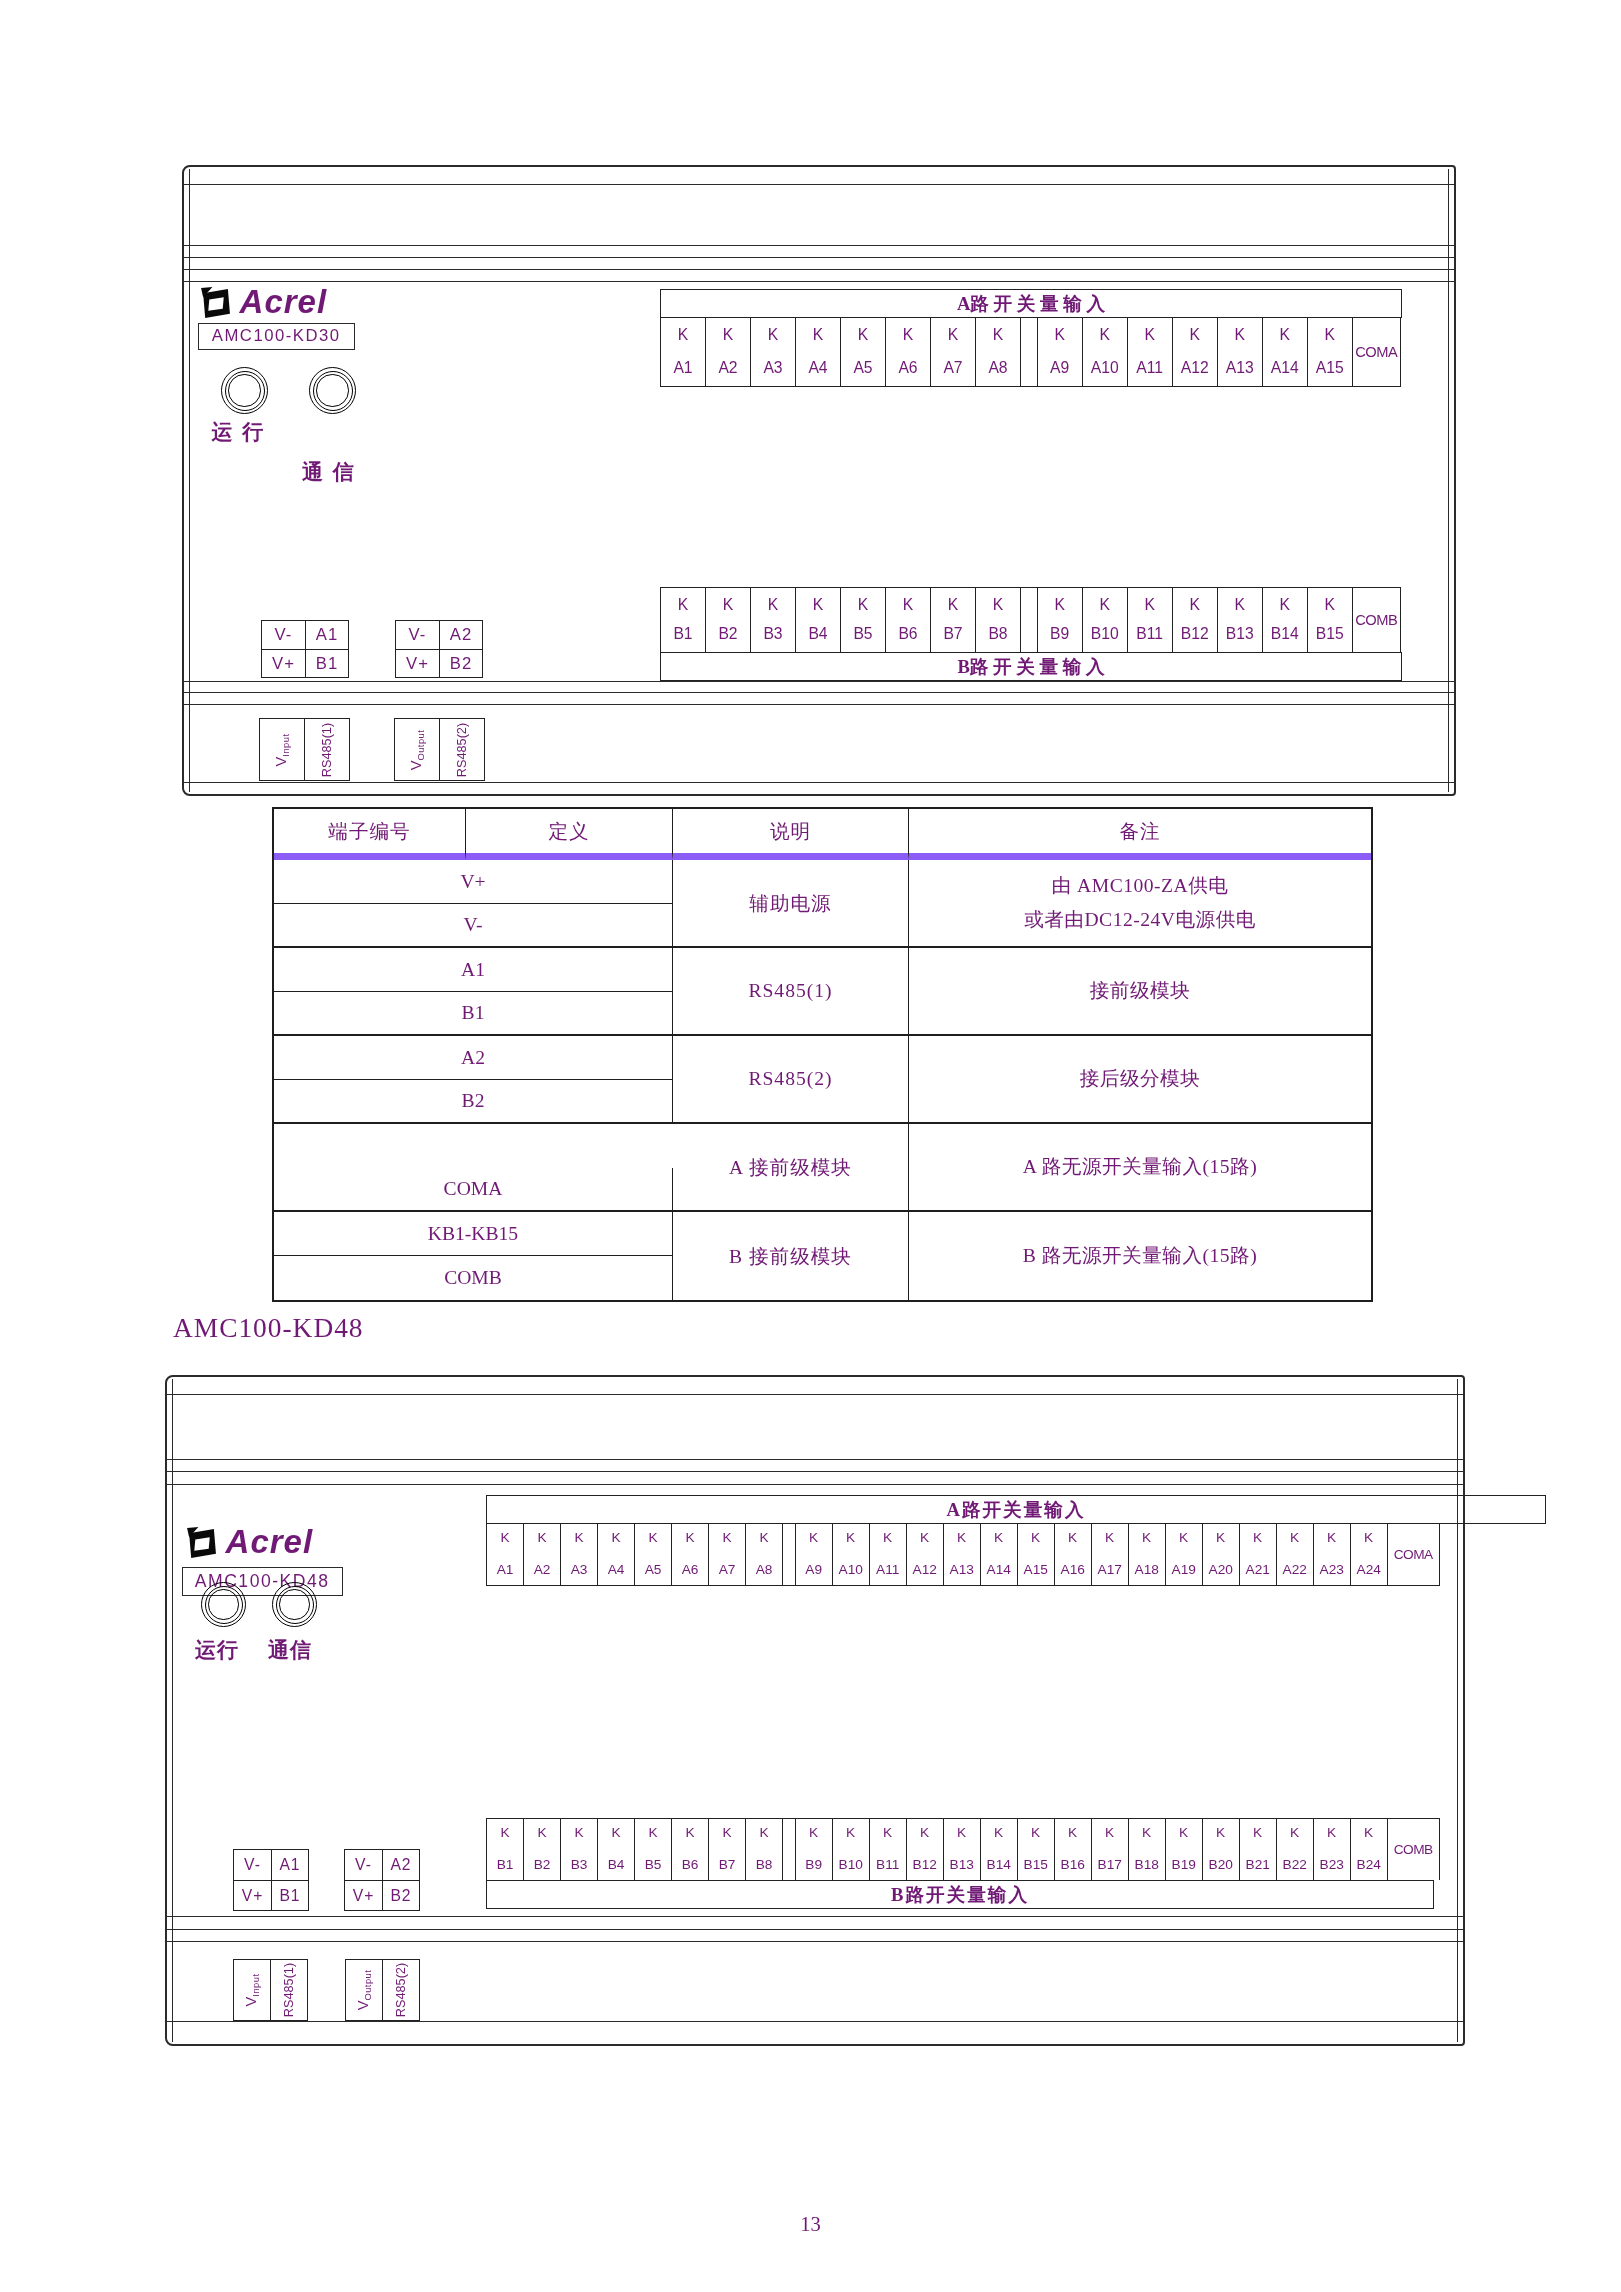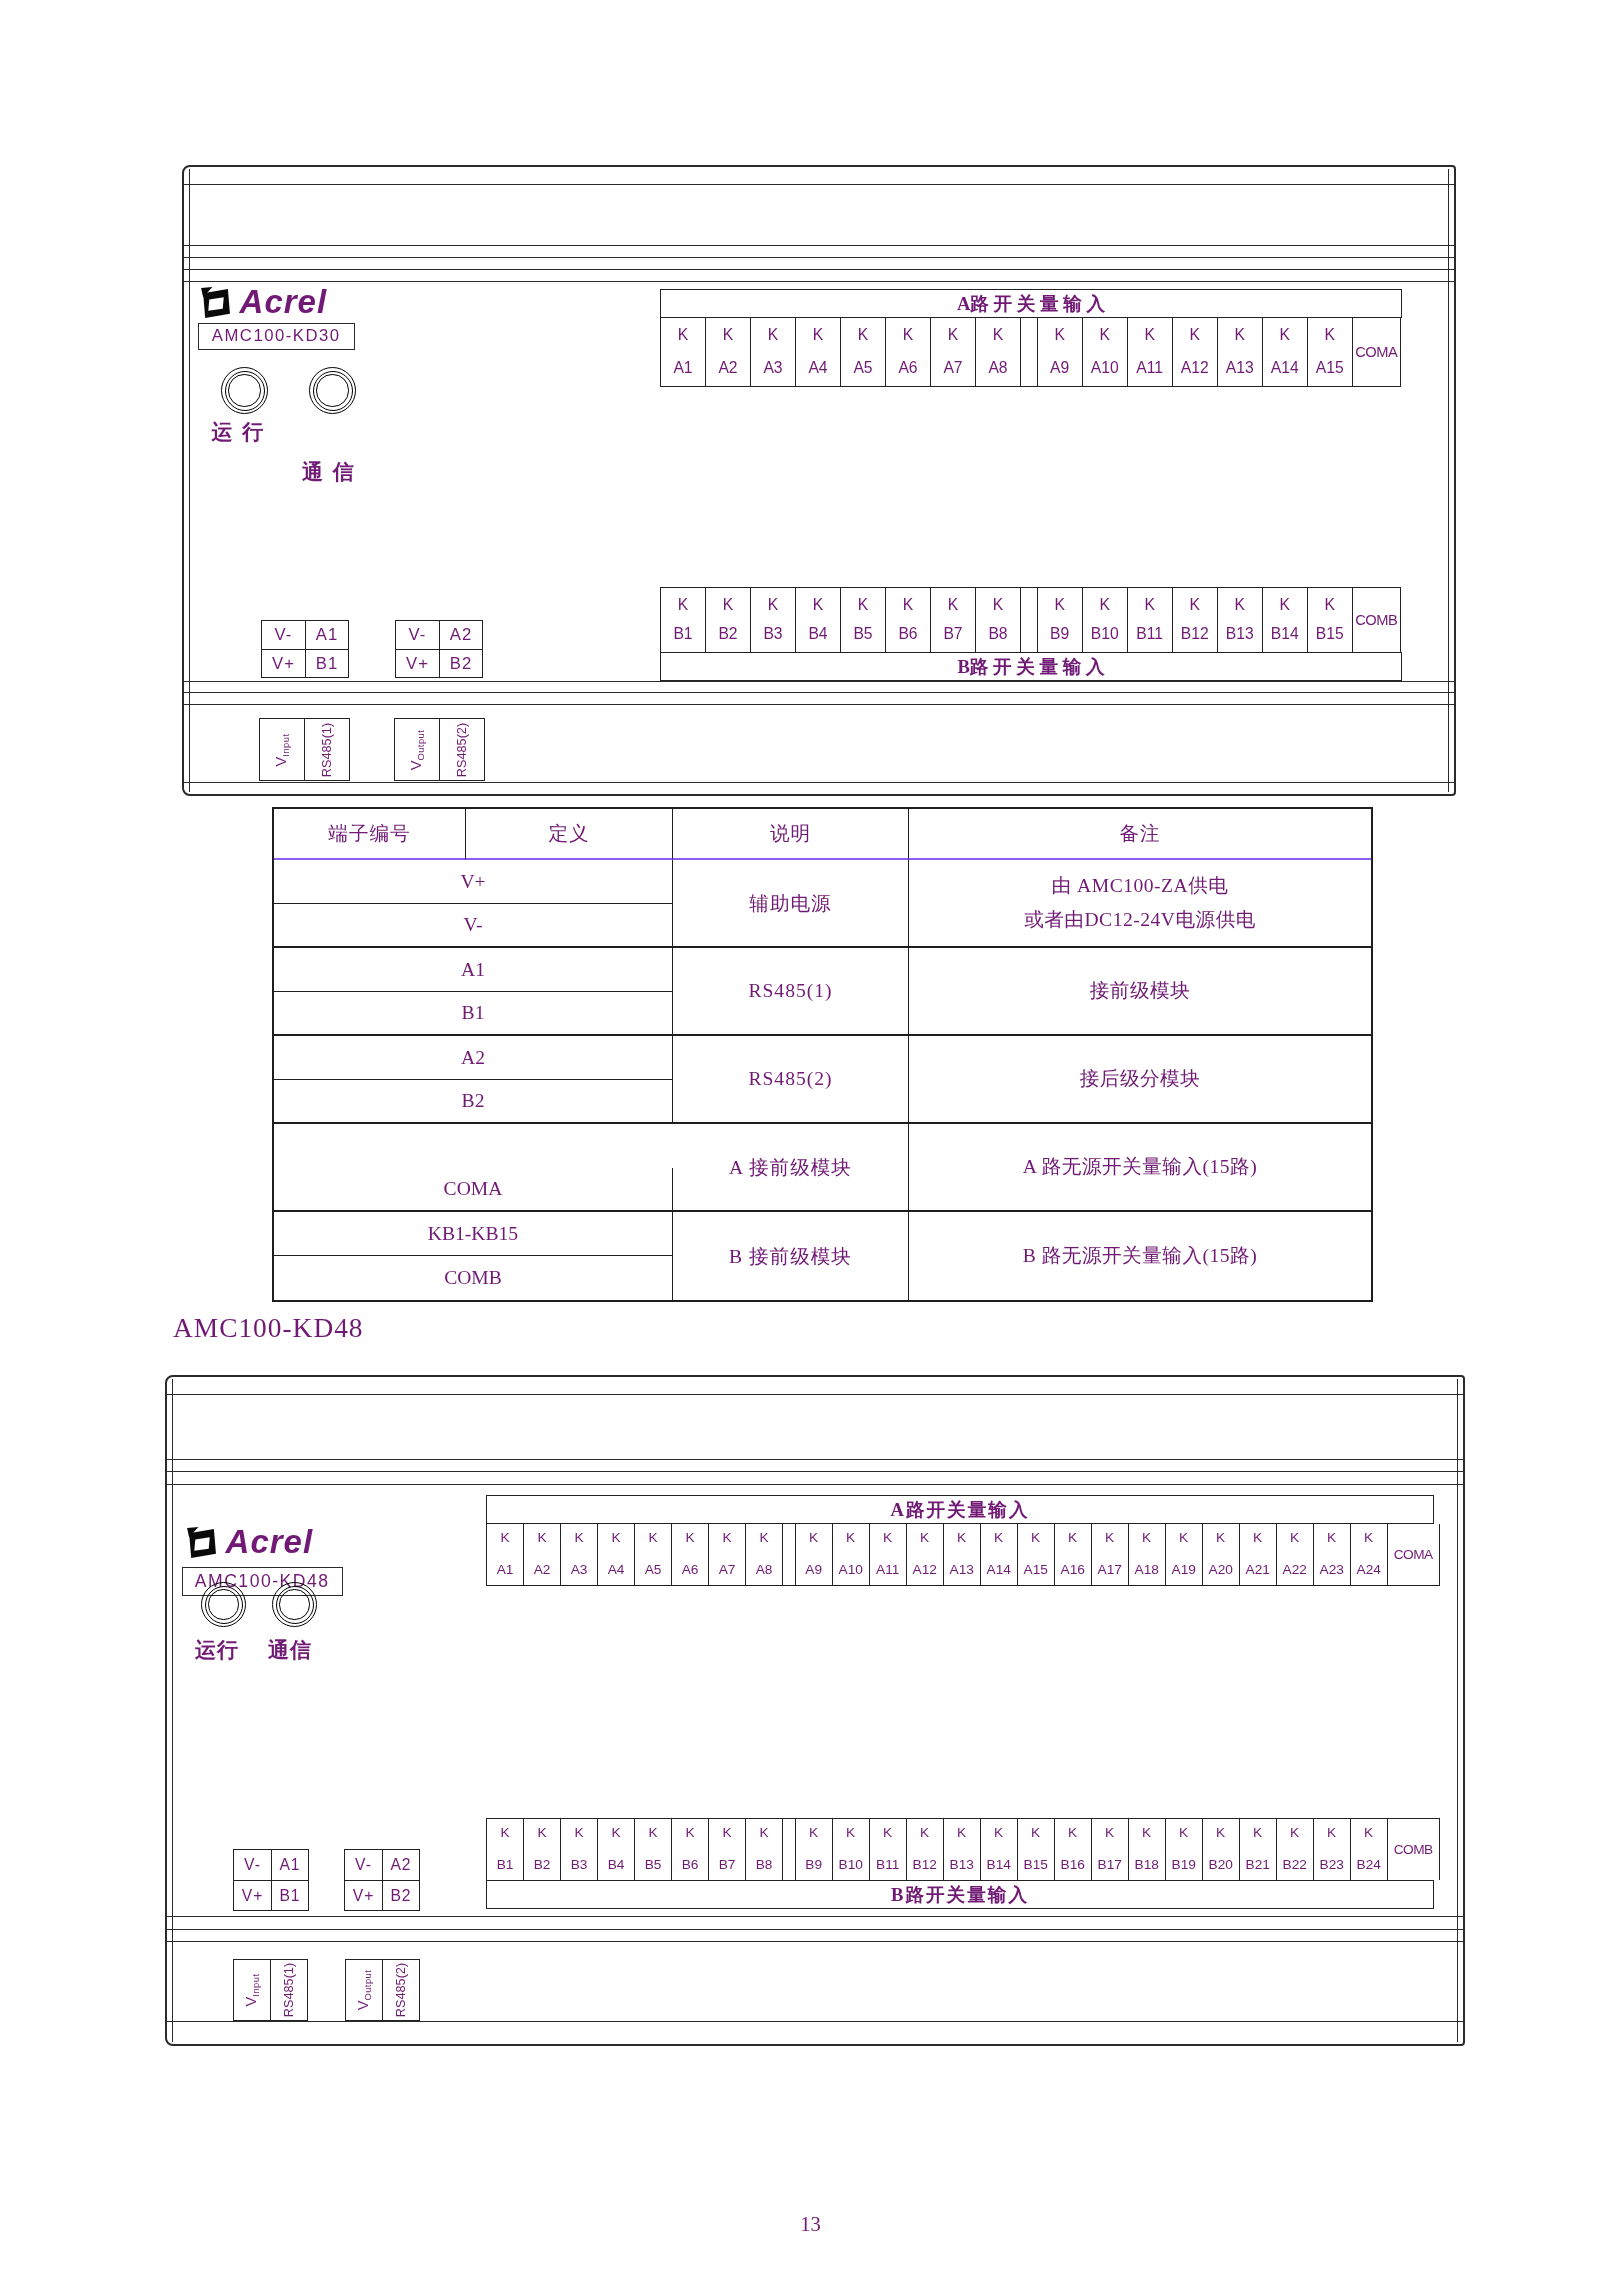--- a/index.html
+++ b/index.html
@@ -75,21 +75,21 @@
   .d2 .ports{gap:37px;}
   .d2 .porthalf{width:36px;height:60px;}
 
   
   .deftable{position:absolute;left:272px;top:807px;display:grid;
             grid-template-columns:192px 207px 236px 462px;
             grid-template-rows:51px repeat(10,44px);
             border:2px solid #1e1e1e;box-sizing:content-box;
             font-family:"Liberation Serif",serif;font-size:19.6px;}
   .deftable > div{display:flex;align-items:center;justify-content:center;box-sizing:border-box;}
-  .dh{border-bottom:2px solid #8b5cf6;letter-spacing:1px;}
+  .dh{border-bottom:7px solid #8b5cf6;letter-spacing:1px;}
   .dh.cb{border-right:1.5px solid #1e1e1e;}
   .dt{grid-column:1 / 3;border-right:1.5px solid #1e1e1e;border-bottom:1.5px solid #1e1e1e;}
   .dt.gend{border-bottom:2px solid #1e1e1e;}
   .dd{grid-column:3;border-right:1.5px solid #1e1e1e;border-bottom:2px solid #1e1e1e;letter-spacing:1px;}
   .dr{grid-column:4;border-bottom:2px solid #1e1e1e;flex-direction:column;letter-spacing:0.5px;}
   .dr .line{line-height:1.75;}
   .dr .line:empty{display:none;}
   .dt.last,.dd.last,.dr.last{border-bottom:none;}
 
   
@@ -355,21 +355,21 @@
       <span class="brand-text">Acrel</span>
     </div>
     <div class="model-box" style="left:14.7px;top:190px;width:159px;height:26.5px;font-size:17.6px;">AMC100-KD48</div>
 
     <div class="led" style="left:34px;top:205px;width:43px;height:43px;"></div>
     <div class="led" style="left:105px;top:205px;width:43px;height:43px;"></div>
     <div class="led-label" style="left:28px;top:259px;letter-spacing:1px;">运行</div>
     <div class="led-label" style="left:101px;top:259px;letter-spacing:1px;">通信</div>
 
     <div class="iotable" style="left:319px;top:118px;">
-      <div class="iohead" style="width:948px;height:29px;letter-spacing:2px;">A路开关量输入</div>
+      <div class="iohead" style="width:1060px;height:29px;letter-spacing:2px;">A路开关量输入</div>
       <div class="iorow" style="height:62px;">
         <div class="cgroup">
           
         <div class="tcell tca">
             <span class="tk">K</span>
             <span class="tn">A1</span>
           </div><div class="tcell tca">
             <span class="tk">K</span>
             <span class="tn">A2</span>
           </div><div class="tcell tca">

